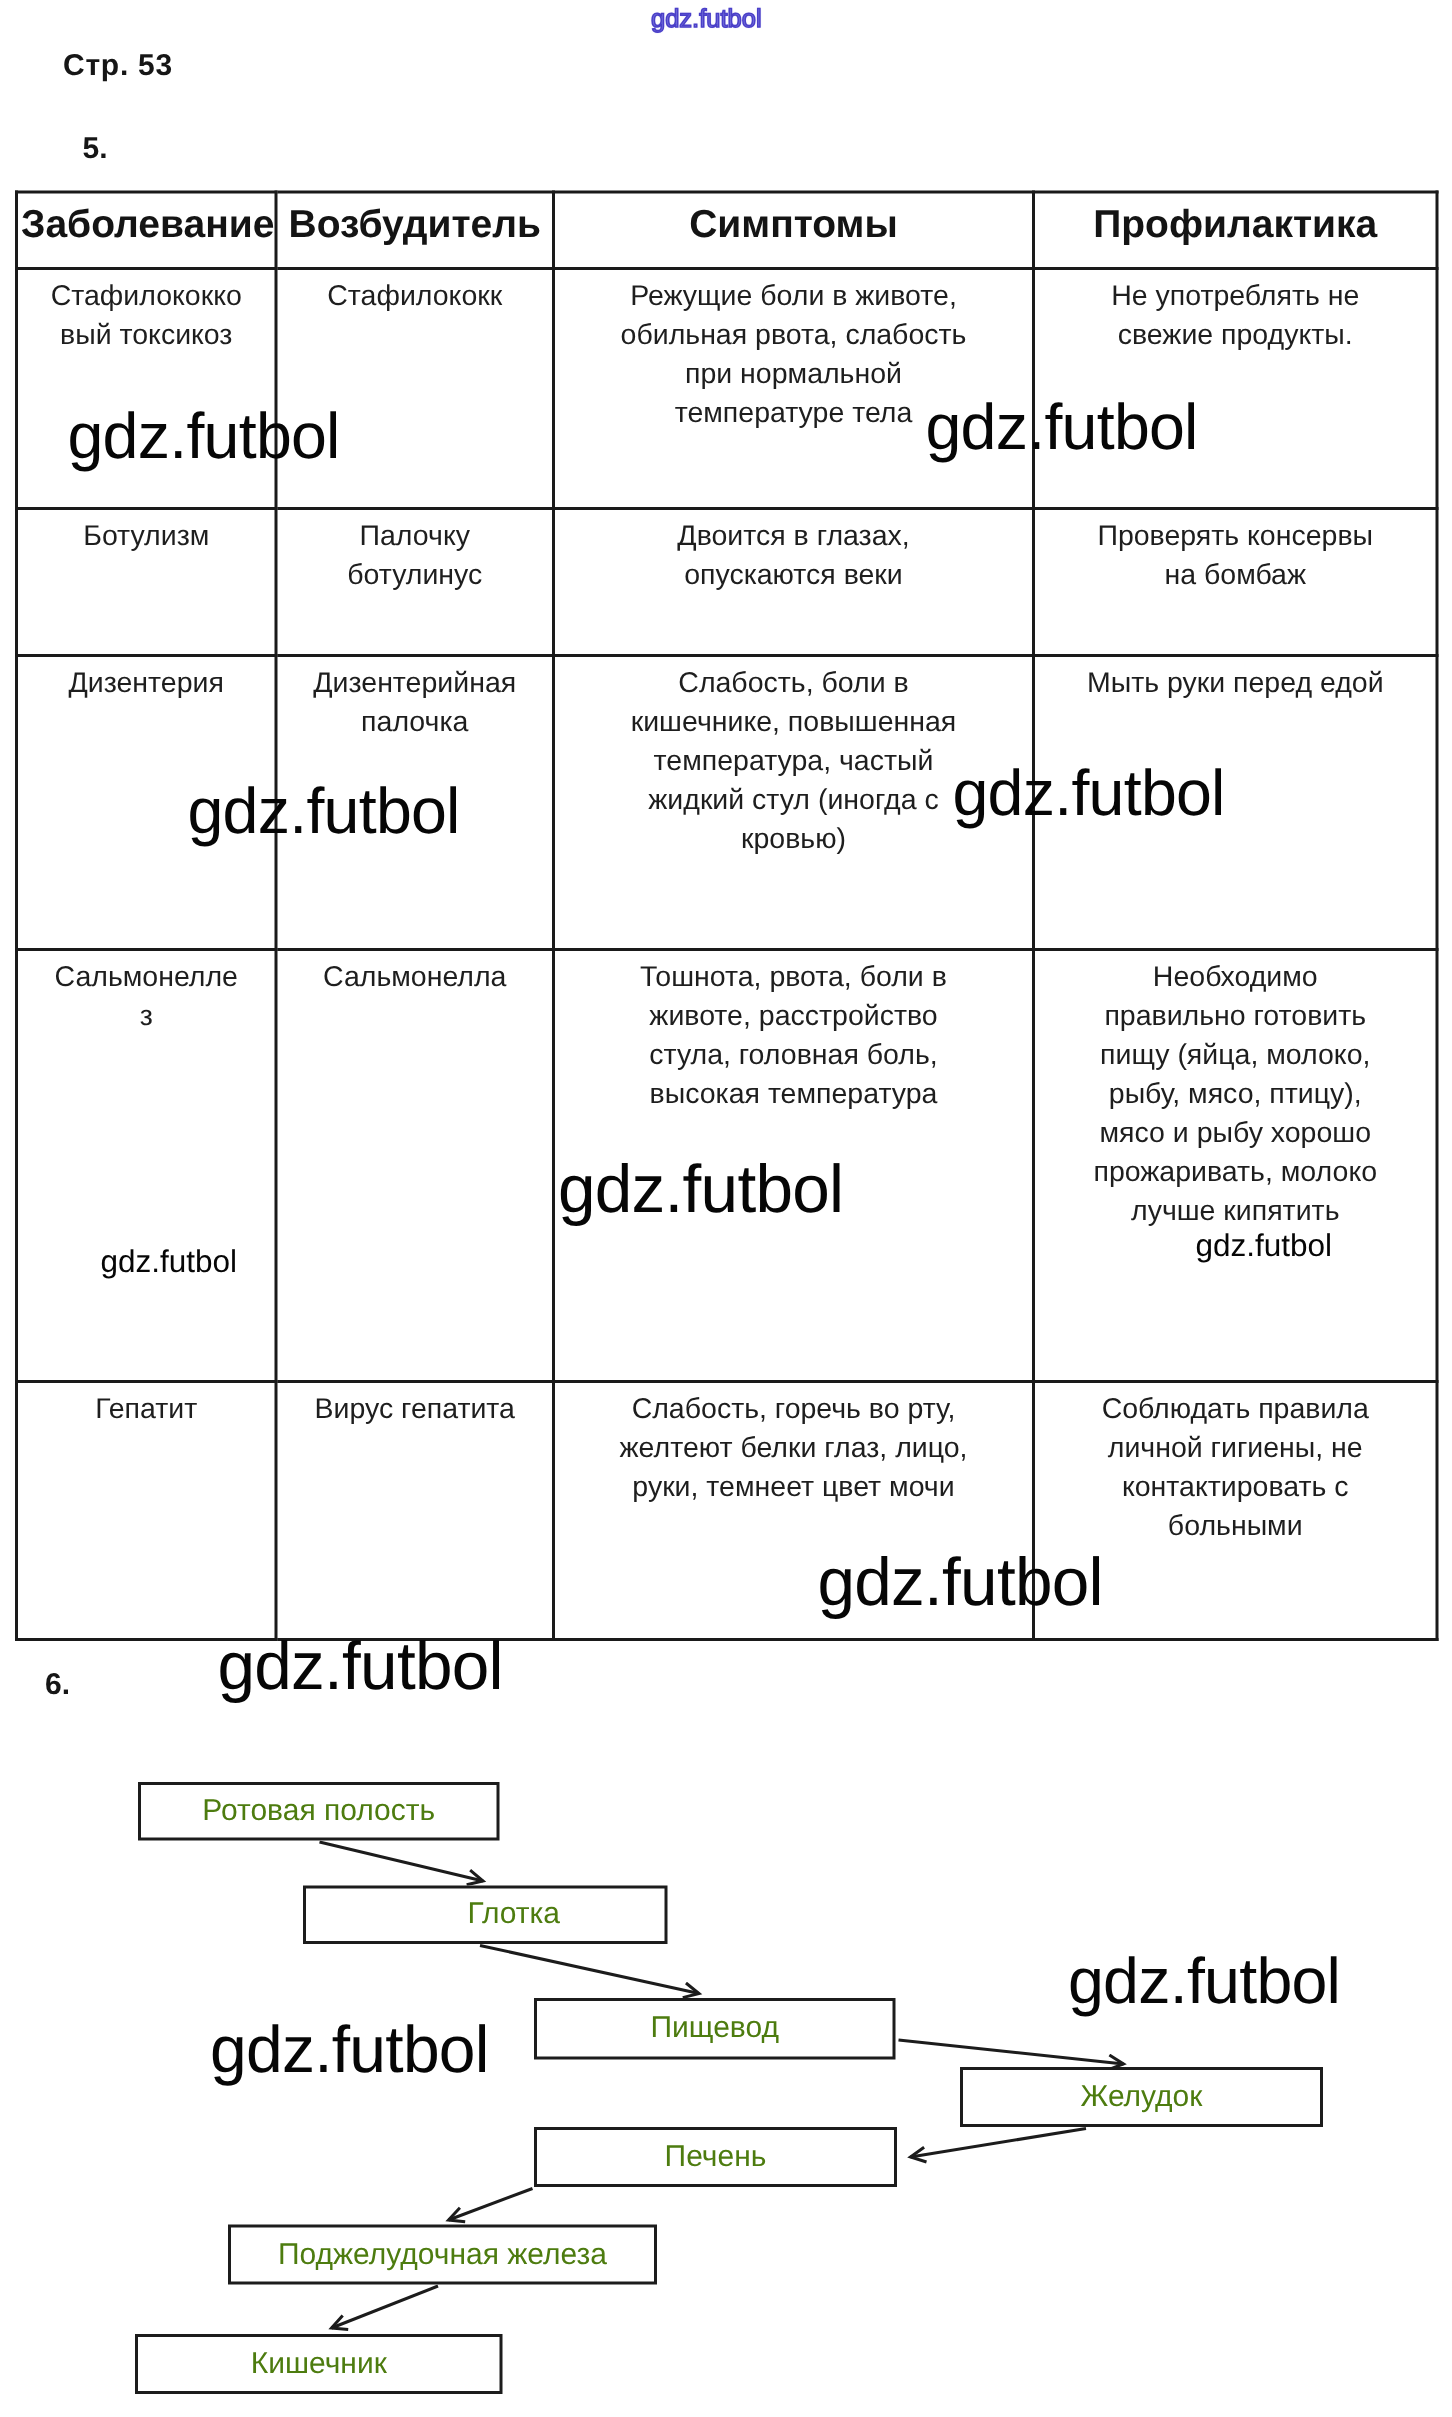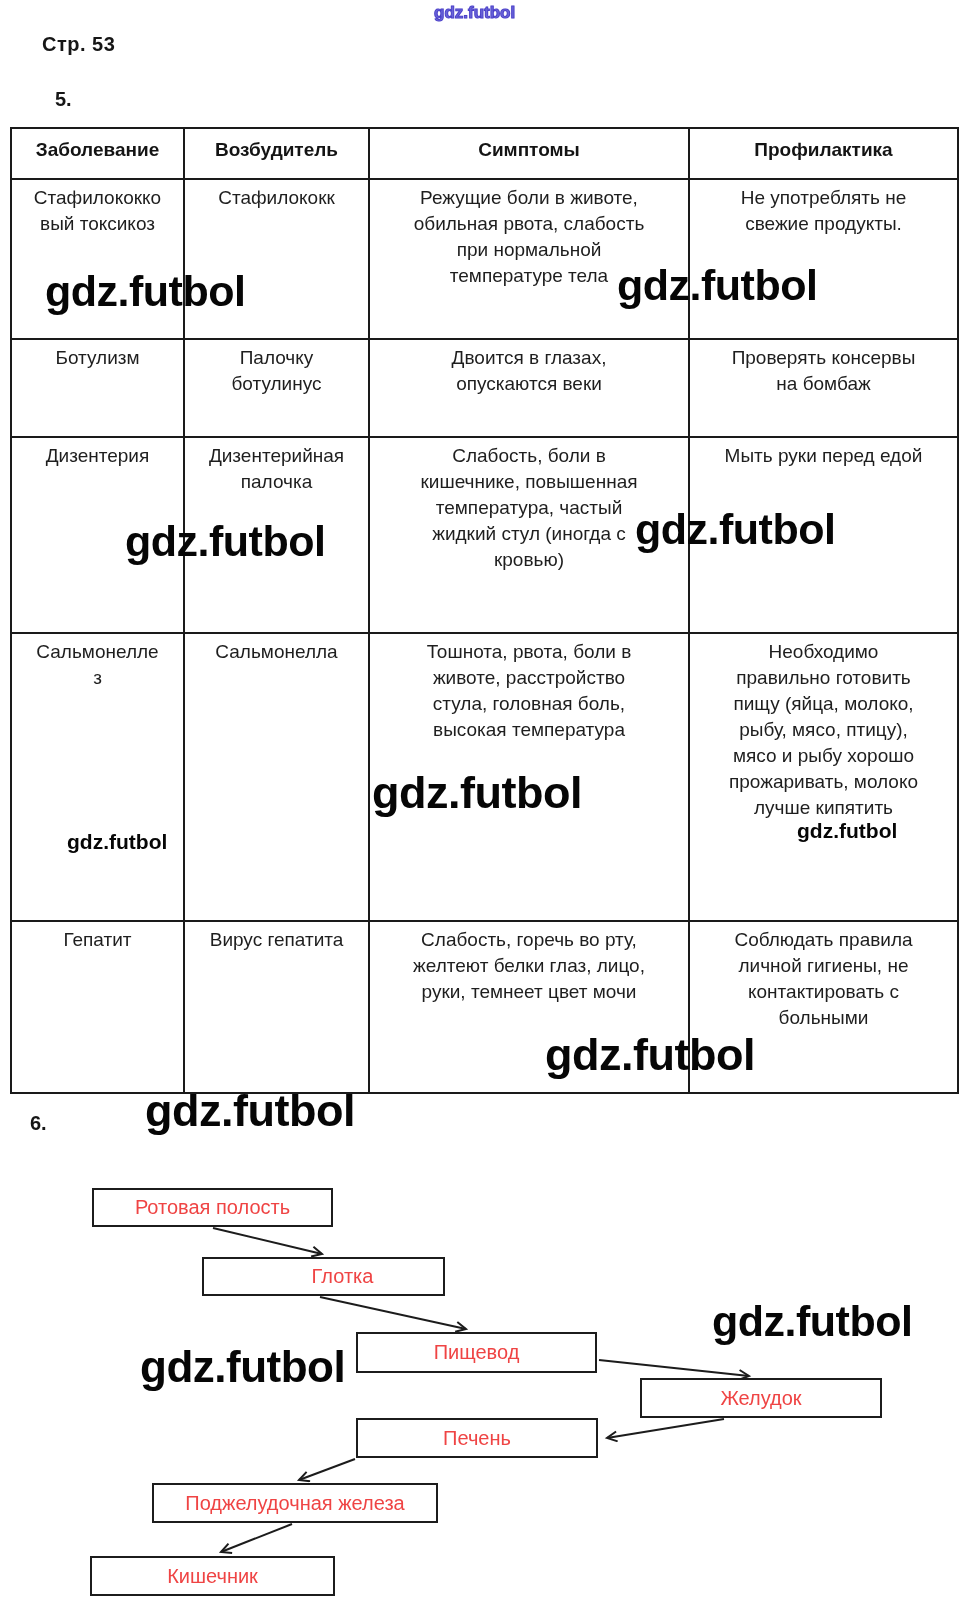--- a/index.html
+++ b/index.html
@@ -27,37 +27,37 @@
     width:947px;
   }
   #dtable col.c1{width:173px;} #dtable col.c2{width:185px;}
   #dtable col.c3{width:320px;} #dtable col.c4{width:269px;}
   #dtable td,#dtable th{
     border:2px solid #1a1a1a;
     vertical-align:top;text-align:center;
     overflow:hidden;
   }
   #dtable th{
-    font-size:19px;font-weight:bold;color:#141414;
+    font-size:26px;font-weight:bold;color:#141414;
     padding:9px 2px 0 2px;line-height:23px;height:51px;
     box-sizing:border-box;
   }
   #dtable td{
     font-size:19px;color:#1e1e1e;
     padding:5px 3px 0 3px;line-height:26px;
     white-space:pre-line;
     box-sizing:border-box;
   }
   tr.r1{height:160px;} tr.r2{height:98px;margin-top:28px;} tr.r3{height:196px;}
   tr.r4{height:288px;} tr.r5{height:172px;}
 
   
   .wm{
     position:absolute;
-    font-weight:bold;color:#060606;
+    font-weight:normal;color:#060606;
     line-height:1;white-space:nowrap;letter-spacing:-0.5px;
     z-index:5;
     text-align:right;
   }
   #wm-top{
     left:434px;top:4px;font-size:17px;letter-spacing:0;
     color:rgba(90,85,215,0.35);
     -webkit-text-stroke:1px #4a3fc8;
     text-shadow:0 0 1px #6a64d8;
   }
@@ -71,21 +71,21 @@
   #wm-r5-center{left:545px;top:1032px;font-size:45px;}
   #wm-below-table{left:145px;top:1088px;font-size:45px;}
   #wm-flow-right{left:712px;top:1300px;font-size:43px;}
   #wm-flow-left {left:140px;top:1345px;font-size:44px;}
 
   
   .fnode{
     position:absolute;
     border:2px solid #1c1c1c;background:#ffffff;
     display:flex;align-items:center;justify-content:center;
-    font-size:20px;color:#ef4444;
+    font-size:20px;color:#4d7c0f;
     box-sizing:border-box;
     z-index:2;
   }
   #n-oral     {left:92px; top:1188px;width:241px;height:39px;}
   #n-pharynx  {left:202px;top:1257px;width:243px;height:39px;padding-left:38px;}
   #n-esophagus{left:356px;top:1332px;width:241px;height:41px;}
   #n-stomach  {left:640px;top:1378px;width:242px;height:40px;}
   #n-liver    {left:356px;top:1418px;width:242px;height:40px;}
   #n-pancreas {left:152px;top:1483px;width:286px;height:40px;}
   #n-intestine{left:90px; top:1556px;width:245px;height:40px;}

